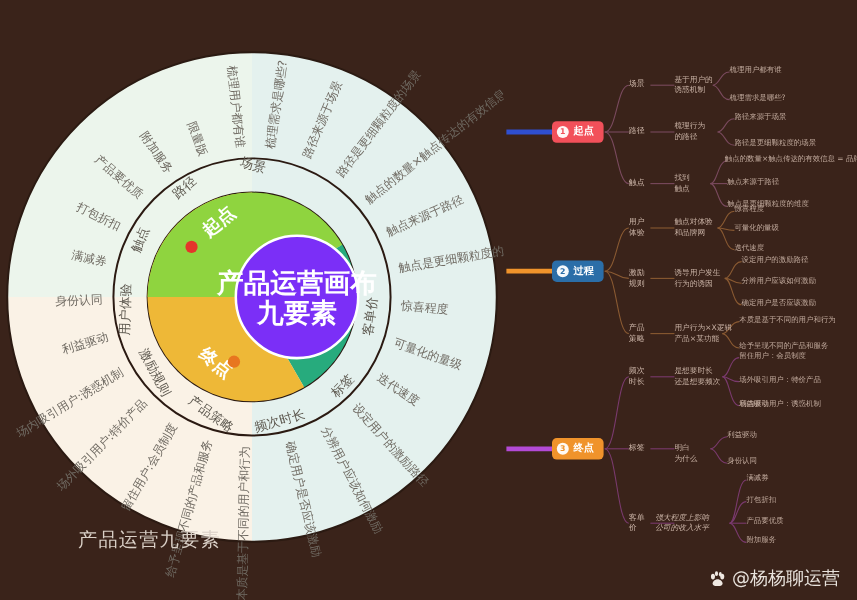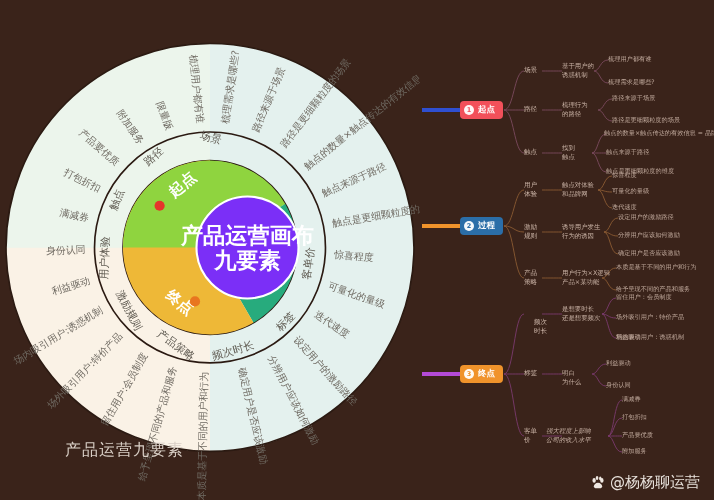--- a/index.html
+++ b/index.html
@@ -374,21 +374,21 @@
     <div class="mm-l4" style="left:200px; top:231px;">分辨用户应该如何激励</div>
     <div class="mm-l4" style="left:200px; top:249px;">确定用户是否应该激励</div>
     <div class="mm-l4" style="left:198px; top:263px;">本质是基于不同的用户和行为</div>
     <div class="mm-l4" style="left:198px; top:285px;">给予呈现不同的产品和服务</div>
 
     <div class="mm-node n3" style="left:42px; top:365px;">
       <span class="mm-badge">3</span>
       <span>终点</span>
     </div>
 
-    <div class="mm-l2" style="left:106px; top:318px;margin-left:10px;">频次
+    <div class="mm-l2" style="left:106px; top:305px;">频次
 时长</div>
     <div class="mm-l2" style="left:106px; top:369px;">标签</div>
     <div class="mm-l2" style="left:106px; top:427px;">客单
 价</div>
 
     <div class="mm-l3" style="left:144px; top:305px;">是想要时长
 还是想要频次</div>
     <div class="mm-l3" style="left:144px; top:369px;">明白
 为什么</div>
     <div class="mm-l3" style="left:128px; top:427px;font-style:italic;">强大程度上影响

